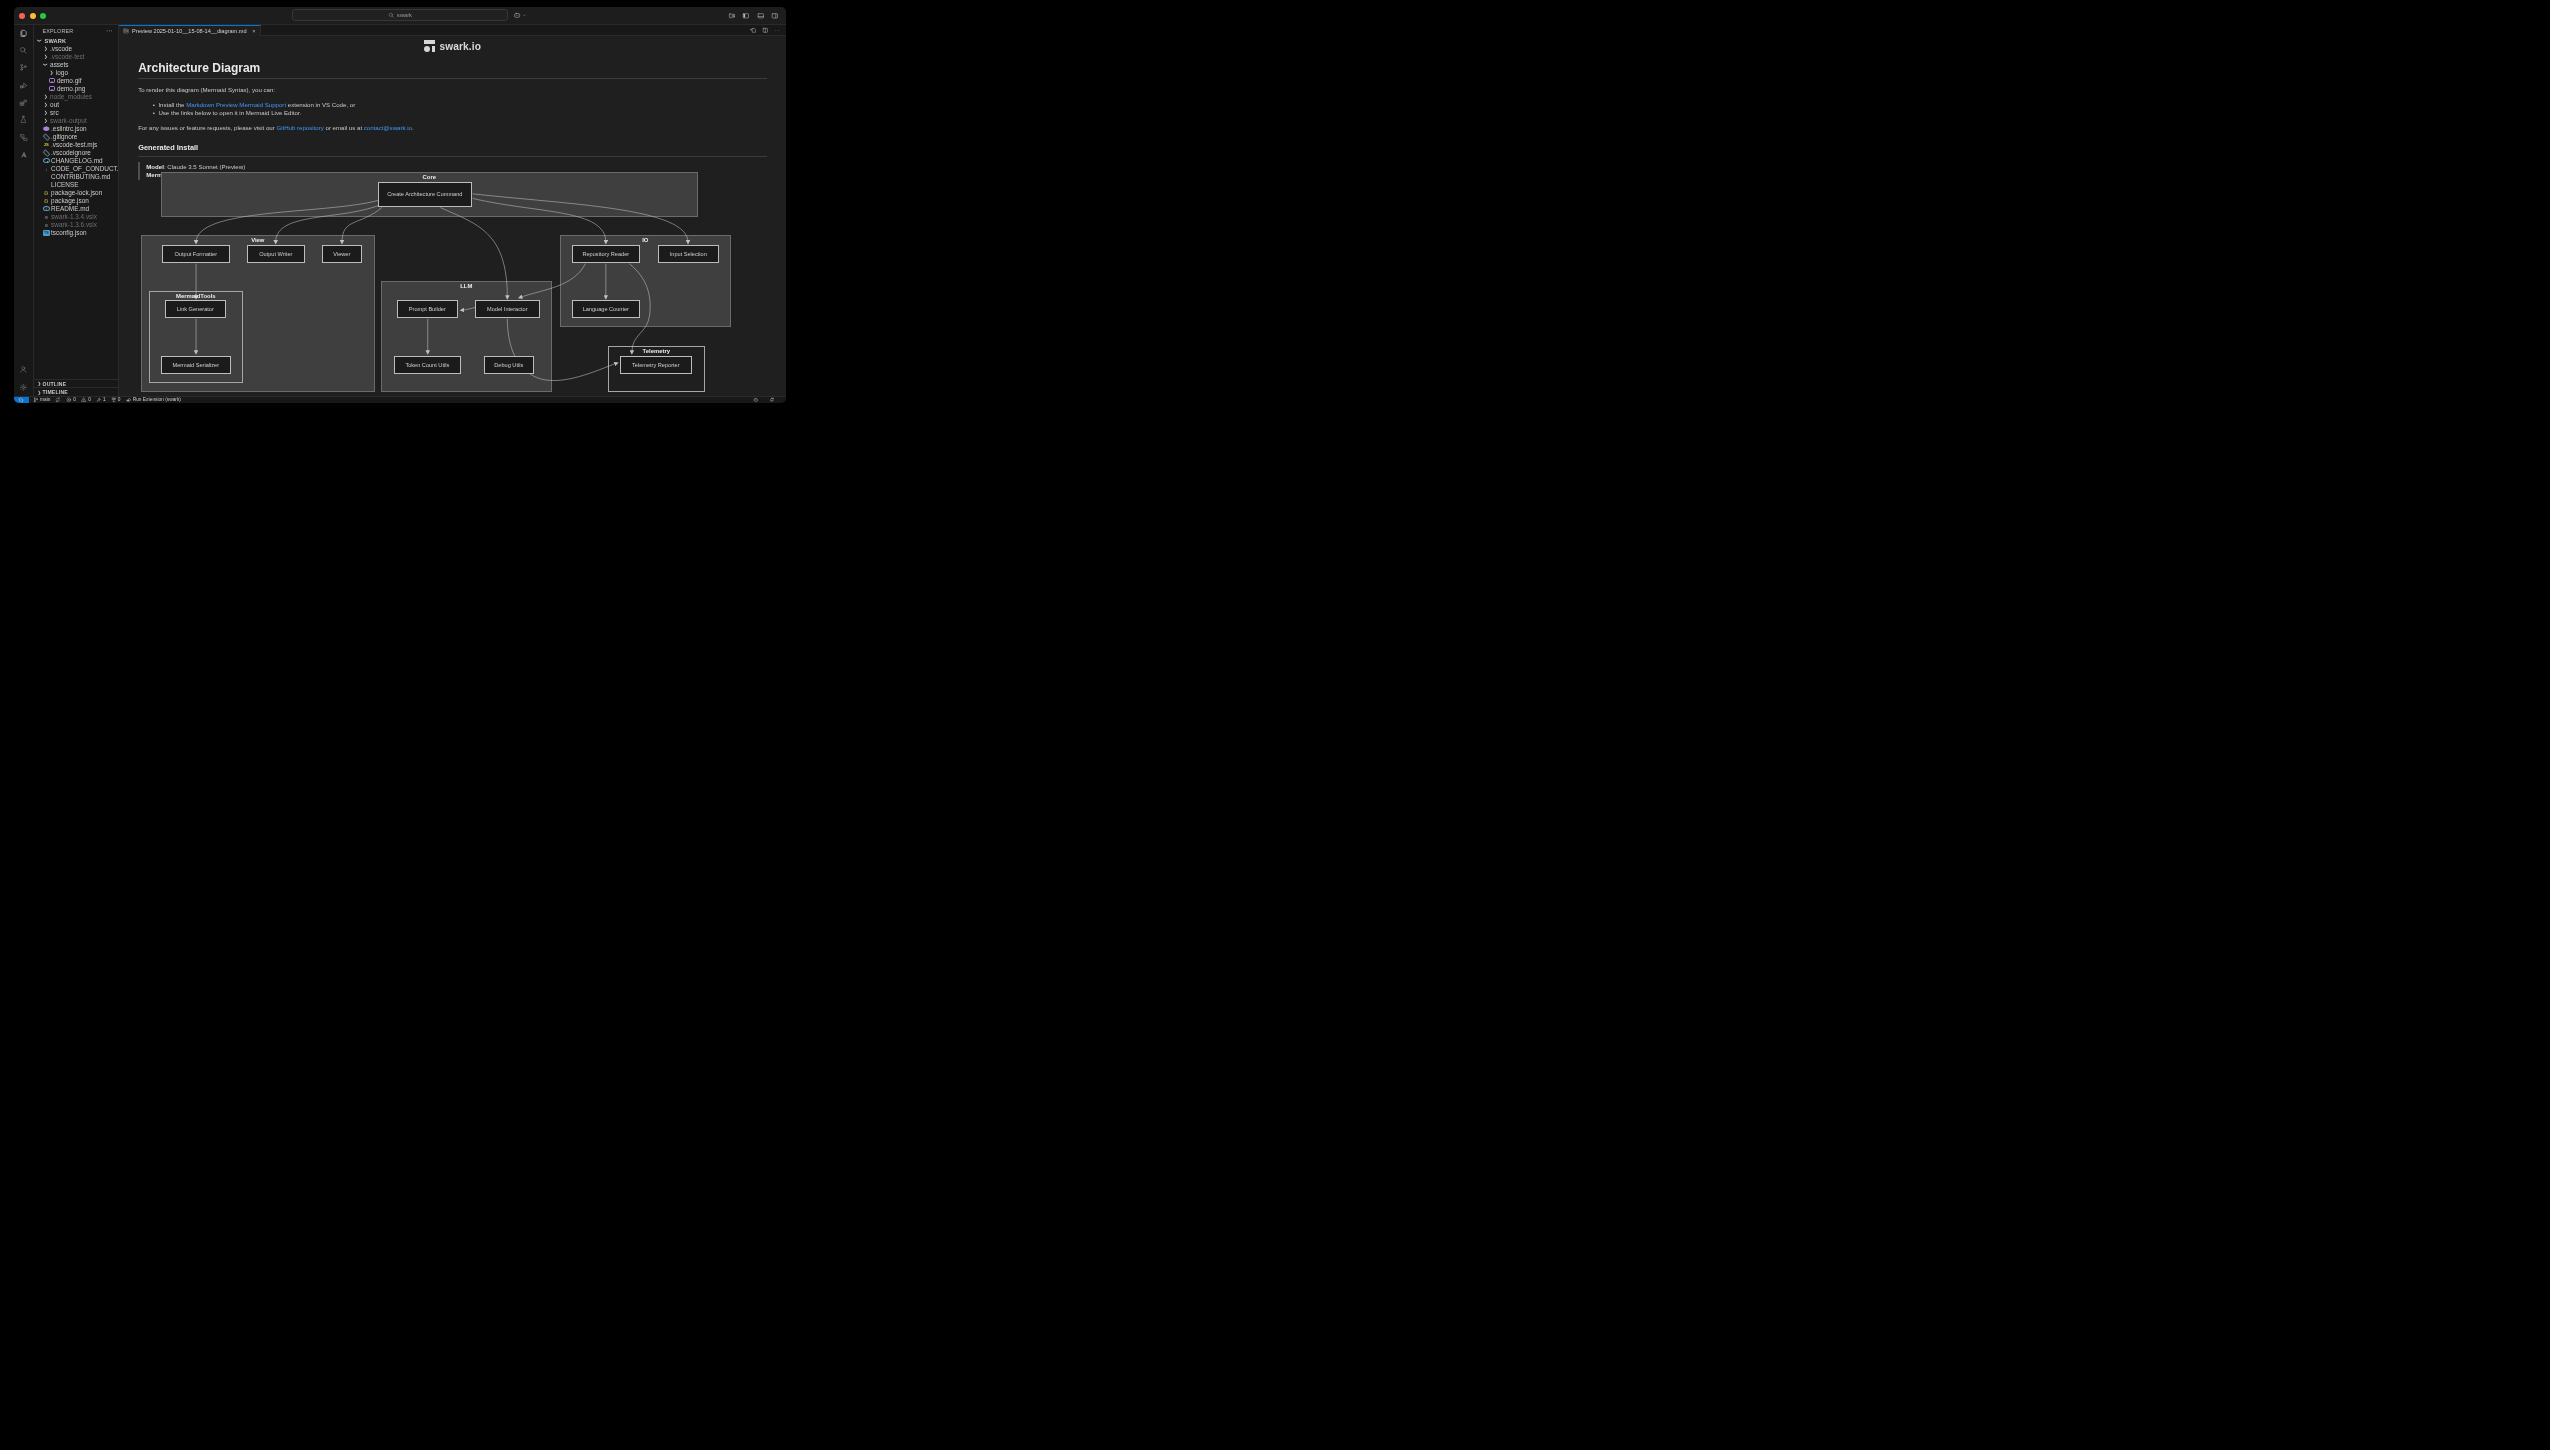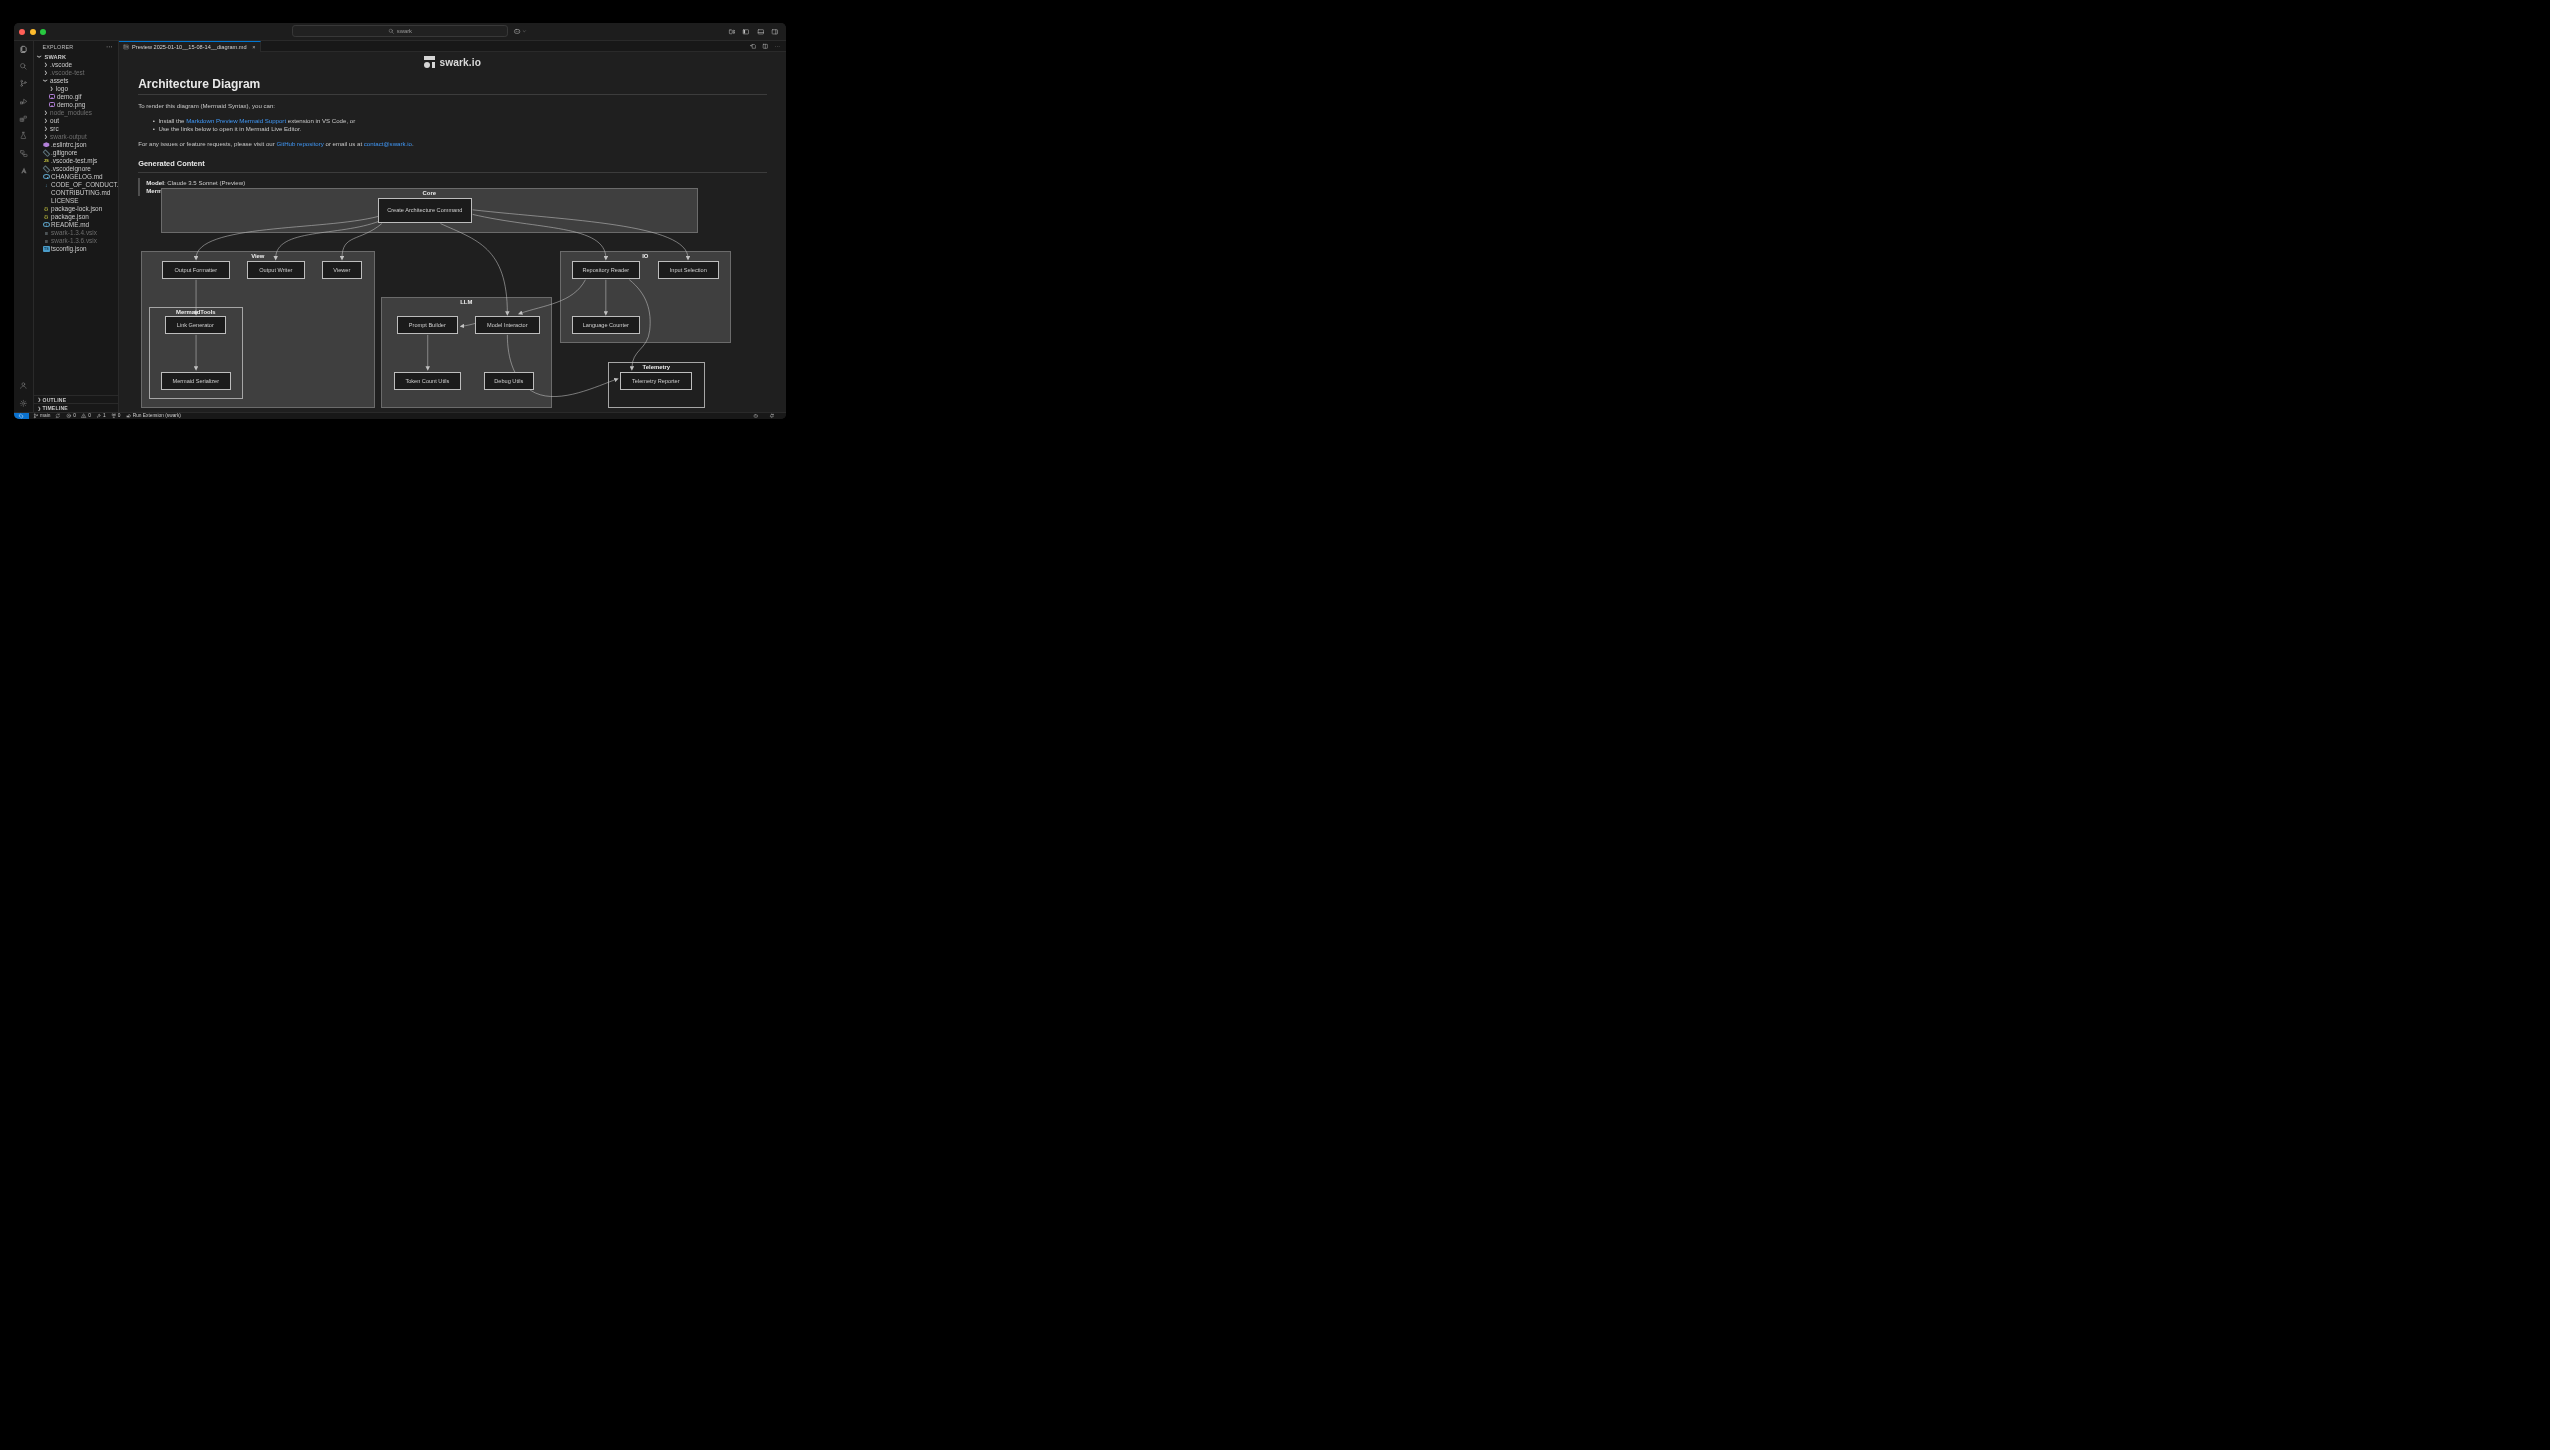--- a/index.html
+++ b/index.html
@@ -1,19 +1,19 @@
 <!DOCTYPE html>
 <html style="font-size:8.2px"><head>
 <meta charset="utf-8">
 <style>
   * { margin:0; padding:0; box-sizing:border-box; }
   html,body { width:800px; height:425px; background:#000; overflow:hidden;
     font-family:"Liberation Sans", sans-serif; -webkit-font-smoothing:antialiased; }
   .window { position:absolute; left:13.8px; top:6.6px; width:772px; height:396px;
-    background:#1e1e1e; border-radius:5.1px; overflow:hidden;margin-top:16px; }
+    background:#1e1e1e; border-radius:5.1px; overflow:hidden; }
 
   
   .titlebar { position:relative; height:18px; background:#1d1d1d; border-bottom:0.5px solid #2a2a2a; }
   .traffic { position:absolute; left:5.6px; top:0; height:18px; display:flex; align-items:center; gap:4.1px; }
   .tl { width:6.1px; height:6.1px; border-radius:50%; }
   .searchbox { position:absolute; left:50%; top:2.6px; transform:translateX(-50%);
     width:216px; height:12.2px; background:#212121; border:0.5px solid #383838; border-radius:3.1px;
     display:flex; align-items:center; justify-content:center; gap:2.6px; color:#989898; font-size:5.9px; }
   .tb-right-of-search { position:absolute; left:calc(50% + 113px); top:2.6px; height:12.2px;
     display:flex; align-items:center; gap:1px; color:#b6b6b6; }
@@ -429,21 +429,21 @@
             <span class="brand-text">swark.io</span>
           </div>
           <h1>Architecture Diagram</h1>
           <hr>
           <p id="p1"><span>To render this diagram (Mermaid Syntax), you can:</span></p>
           <ul id="bullets">
               <li><span>Install the </span><span class="lnk">Markdown Preview Mermaid Support</span><span> extension in VS Code, or</span></li>
               <li><span>Use the links below to open it in Mermaid Live Editor.</span></li>
             </ul>
           <p id="p2"><span>For any issues or feature requests, please visit our </span><span class="lnk">GitHub repository</span><span> or email us at </span><span class="lnk">contact@swark.io</span><span>.</span></p>
-          <h2>Generated Content</h2>
+          <h2>Generated Install</h2>
           <hr>
           <blockquote id="quote">
               <div><span class="bseg">Model</span><span>: Claude 3.5 Sonnet (Preview)</span></div>
               <div><span class="bseg">Mermaid Live Editor</span><span>: </span><span class="lnk">View</span><span> | </span><span class="lnk">Edit</span></div>
             </blockquote>
         </div>
         <div class="diagram" id="diagram">
             <div class="dg-group" style="left: 42px; top: 136px; width: 537px; height: 45px;">
               <div class="dg-label">Core</div>
             </div>

